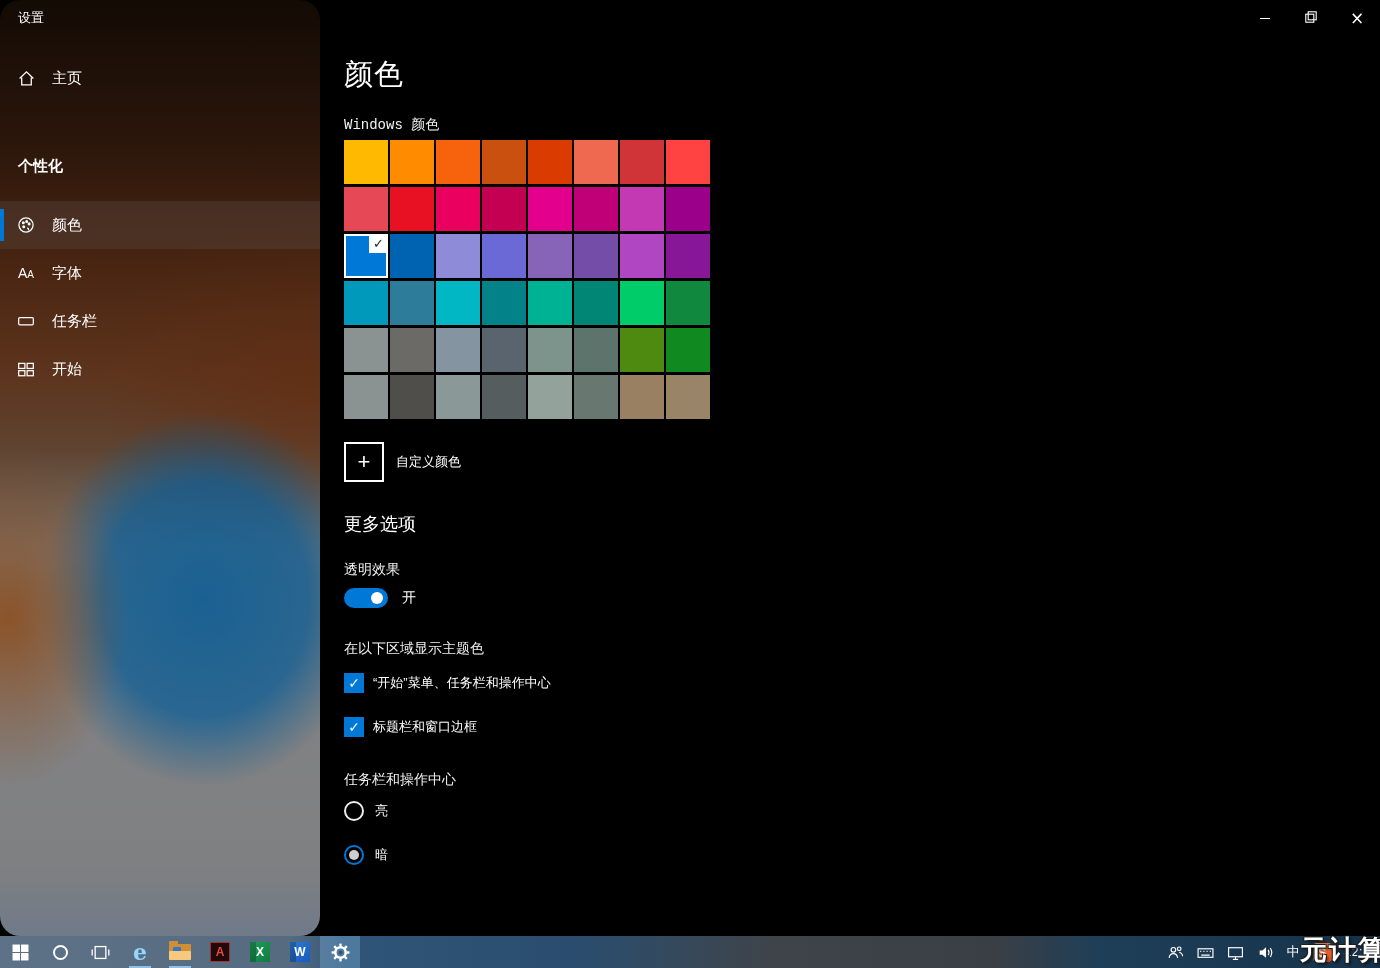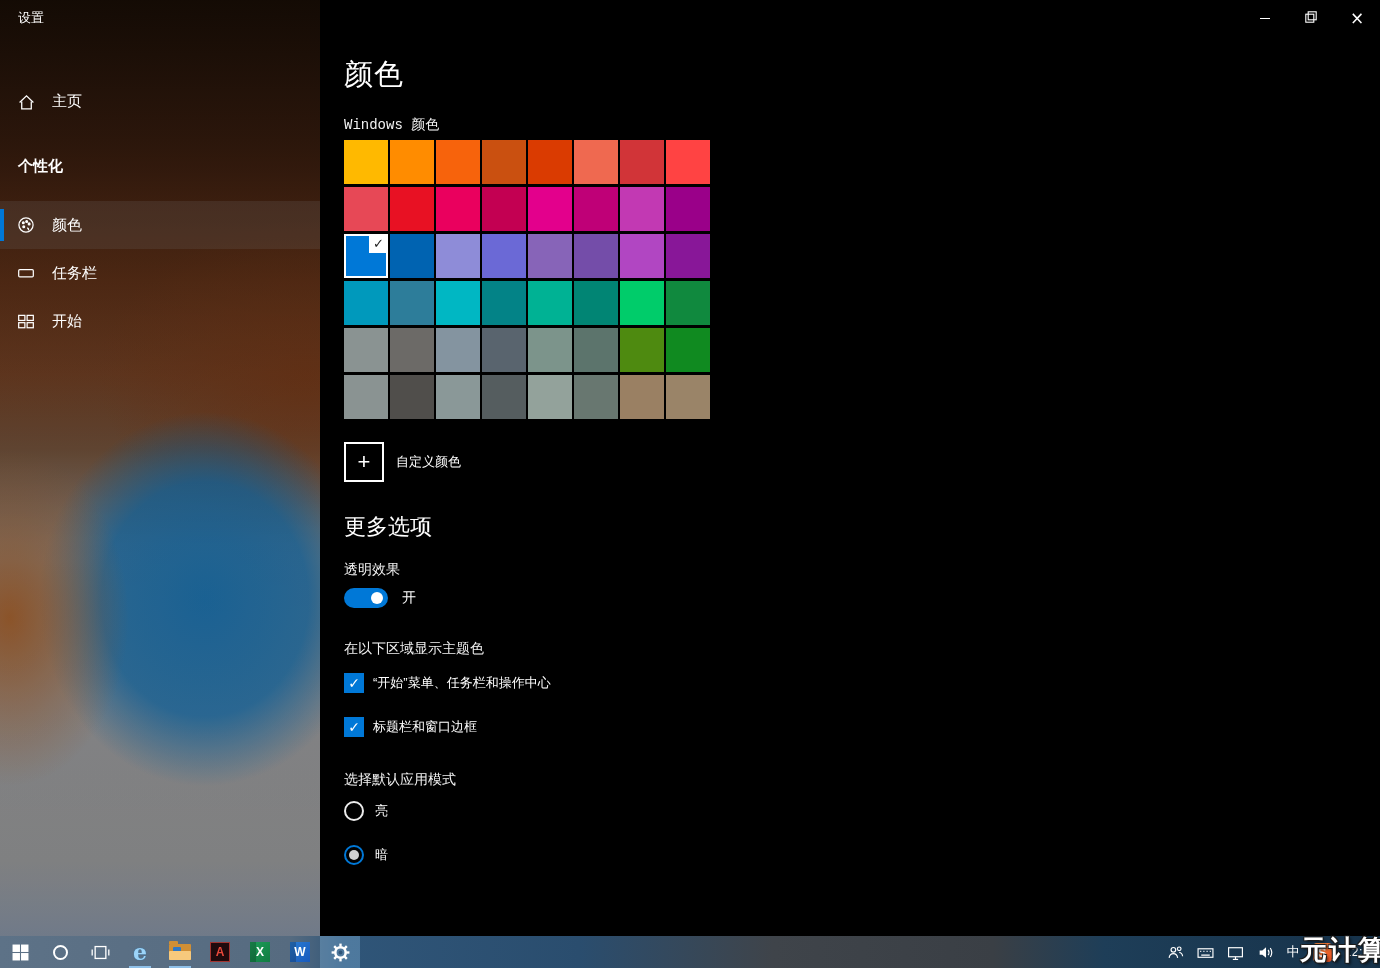--- a/index.html
+++ b/index.html
@@ -10,23 +10,24 @@
   }
   
   .sidebar{
     position:absolute;left:0;top:0;width:320px;height:936px;
     background:
       linear-gradient(180deg, rgba(18,10,4,0.93) 0%, rgba(30,16,8,0.85) 10%, rgba(40,20,10,0.60) 22%, rgba(20,10,5,0.35) 34%, rgba(0,0,0,0.22) 46%, rgba(0,0,0,0.12) 58%, rgba(0,0,0,0.10) 100%),
       radial-gradient(170px 240px at 3% 66%, rgba(158,92,42,0.95) 0%, rgba(158,92,42,0) 70%),
       radial-gradient(230px 260px at 64% 64%, #1e6ea6 0%, rgba(30,110,166,0.85) 45%, rgba(30,110,166,0) 72%),
       radial-gradient(300px 220px at 96% 40%, rgba(130,64,28,0.90) 0%, rgba(130,64,28,0) 70%),
       linear-gradient(180deg, #2a160a 0%, #4a2512 16%, #6f3a1c 30%, #7d4728 40%, #77553d 48%, #8d8b89 60%, #929294 75%, #8e8f90 92%, #7d8898 100%);
+    border-radius: 20px;
   }
   .app-title{position:absolute;left:18px;top:9px;font-size:13px;color:#fff;}
-  .home-row{position:absolute;left:16px;top:60px;display:flex;align-items:flex-start;gap:16px;height:28px;cursor:default;margin-top:32px;}
+  .home-row{position:absolute;left:16px;top:60px;display:flex;align-items:flex-end;gap:16px;height:28px;cursor:default;}
   .home-row .nav-label{font-size:15px;}
   .searchbox{
     position:absolute;left:16px;top:105px;width:288px;height:30px;box-sizing:border-box;
     border:2px solid #9b9b9b;background:rgba(8,8,8,0.25);display:flex;align-items:center;
   }
   .searchbox input{
     flex:1;border:none;background:transparent;outline:none;color:#eee;
     font-size:14px;padding:0 4px 0 9px;font-family:inherit;
   }
   .searchbox input::placeholder{color:#d6d6d6;opacity:1;}
@@ -54,21 +55,21 @@
   .swatch.selected{box-shadow:inset 0 0 0 2px #fff;}
   .check-corner{
     position:absolute;top:0;right:0;width:19px;height:19px;background:#fff;
     color:#222;font-size:13px;line-height:19px;text-align:center;font-weight:bold;
   }
   .custom-color-row{position:absolute;left:24px;top:442px;display:flex;align-items:center;gap:12px;}
   .custom-color-btn{
     width:40px;height:40px;box-sizing:border-box;border:2px solid #fff;background:transparent;
     color:#fff;font-size:22px;font-weight:300;display:flex;align-items:center;justify-content:center;line-height:1;
   }
-  .more-options{position:absolute;left:24px;top:512px;font-size:22px;font-weight:300;}
+  .more-options{position:absolute;left:24px;top:512px;font-size:18px;font-weight:300;}
   .toggle-row{position:absolute;left:24px;top:588px;display:flex;align-items:center;gap:14px;}
   .toggle{position:relative;width:44px;height:20px;border-radius:10px;background:#0078D7;cursor:default;}
   .toggle .knob{position:absolute;top:4px;right:5px;width:12px;height:12px;border-radius:50%;background:#fff;}
   .toggle-state{font-size:14px;}
   .check-list{position:absolute;left:24px;top:673px;}
   .checkbox-row{display:flex;align-items:center;gap:9px;height:20px;margin-bottom:24px;}
   .checkbox{
     width:20px;height:20px;box-sizing:border-box;border:2px solid #bdbdbd;background:transparent;
     display:flex;align-items:center;justify-content:center;flex:0 0 auto;
   }
@@ -145,20 +146,26 @@
           <svg width="18" height="18" viewBox="0 0 16 16" fill="none" stroke="#fff" stroke-width="1.1">
             <circle cx="8" cy="8" r="6.3"></circle>
             <circle cx="5.6" cy="6" r="0.8" fill="#fff"></circle>
             <circle cx="8.6" cy="4.8" r="0.8" fill="#fff"></circle>
             <circle cx="10.8" cy="7" r="0.8" fill="#fff"></circle>
             <circle cx="6" cy="9.6" r="0.8" fill="#fff"></circle>
             <path d="M9 10.5 q1.6 0.4 1.2 2.2"></path>
           </svg>
         </span>
         <span class="nav-label">颜色</span>
+      </div>
+      <div class="nav-item">
+        <span class="nav-icon">
+          <span style="font-size:13px;color:#fff;letter-spacing:0;"><span style="font-size:14px;">A</span><span style="font-size:10px;">A</span></span>
+        </span>
+        <span class="nav-label">字体</span>
       </div>
       <div class="nav-item">
         <span class="nav-icon">
           <svg width="18" height="18" viewBox="0 0 16 16" fill="none" stroke="#fff" stroke-width="1.1">
             <rect x="1.5" y="5" width="13" height="6.5" rx="1"></rect>
           </svg>
         </span>
         <span class="nav-label">任务栏</span>
       </div>
       <div class="nav-item">
@@ -278,21 +285,21 @@
         <span class="cb-label">“开始”菜单、任务栏和操作中心</span>
       </div>
       <div class="checkbox-row">
         <span class="checkbox checked">
           <span class="mark">✓</span>
         </span>
         <span class="cb-label">标题栏和窗口边框</span>
       </div>
     </div>
 
-  <div class="group-label" style="top:771px;">选择默认应用模式</div>
+  <div class="group-label" style="top:771px;">任务栏和操作中心</div>
 
   <div class="radio-list" id="radio-list">
       <div class="radio-row">
         <span class="radio">
           <span class="dot"></span>
         </span>
         <span class="rd-label">亮</span>
       </div>
       <div class="radio-row">
         <span class="radio selected">

